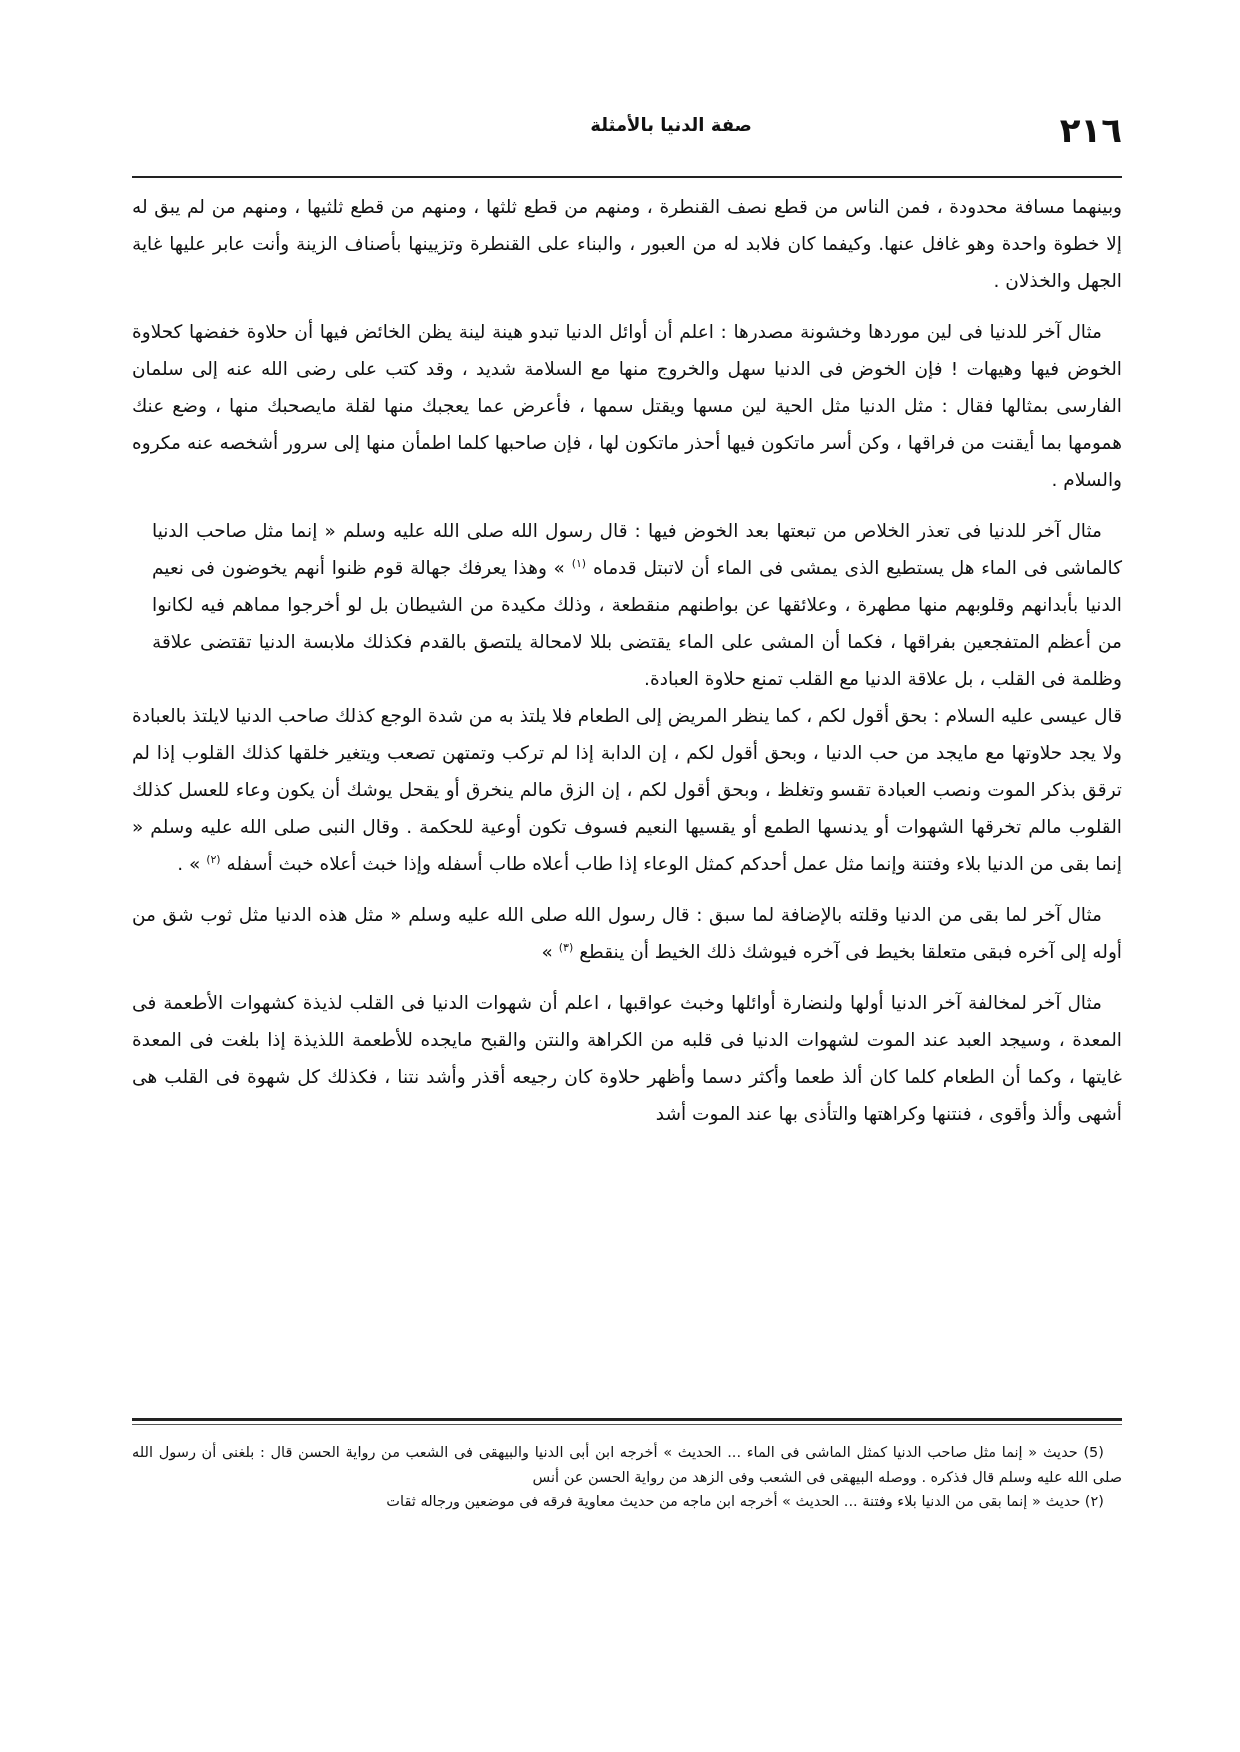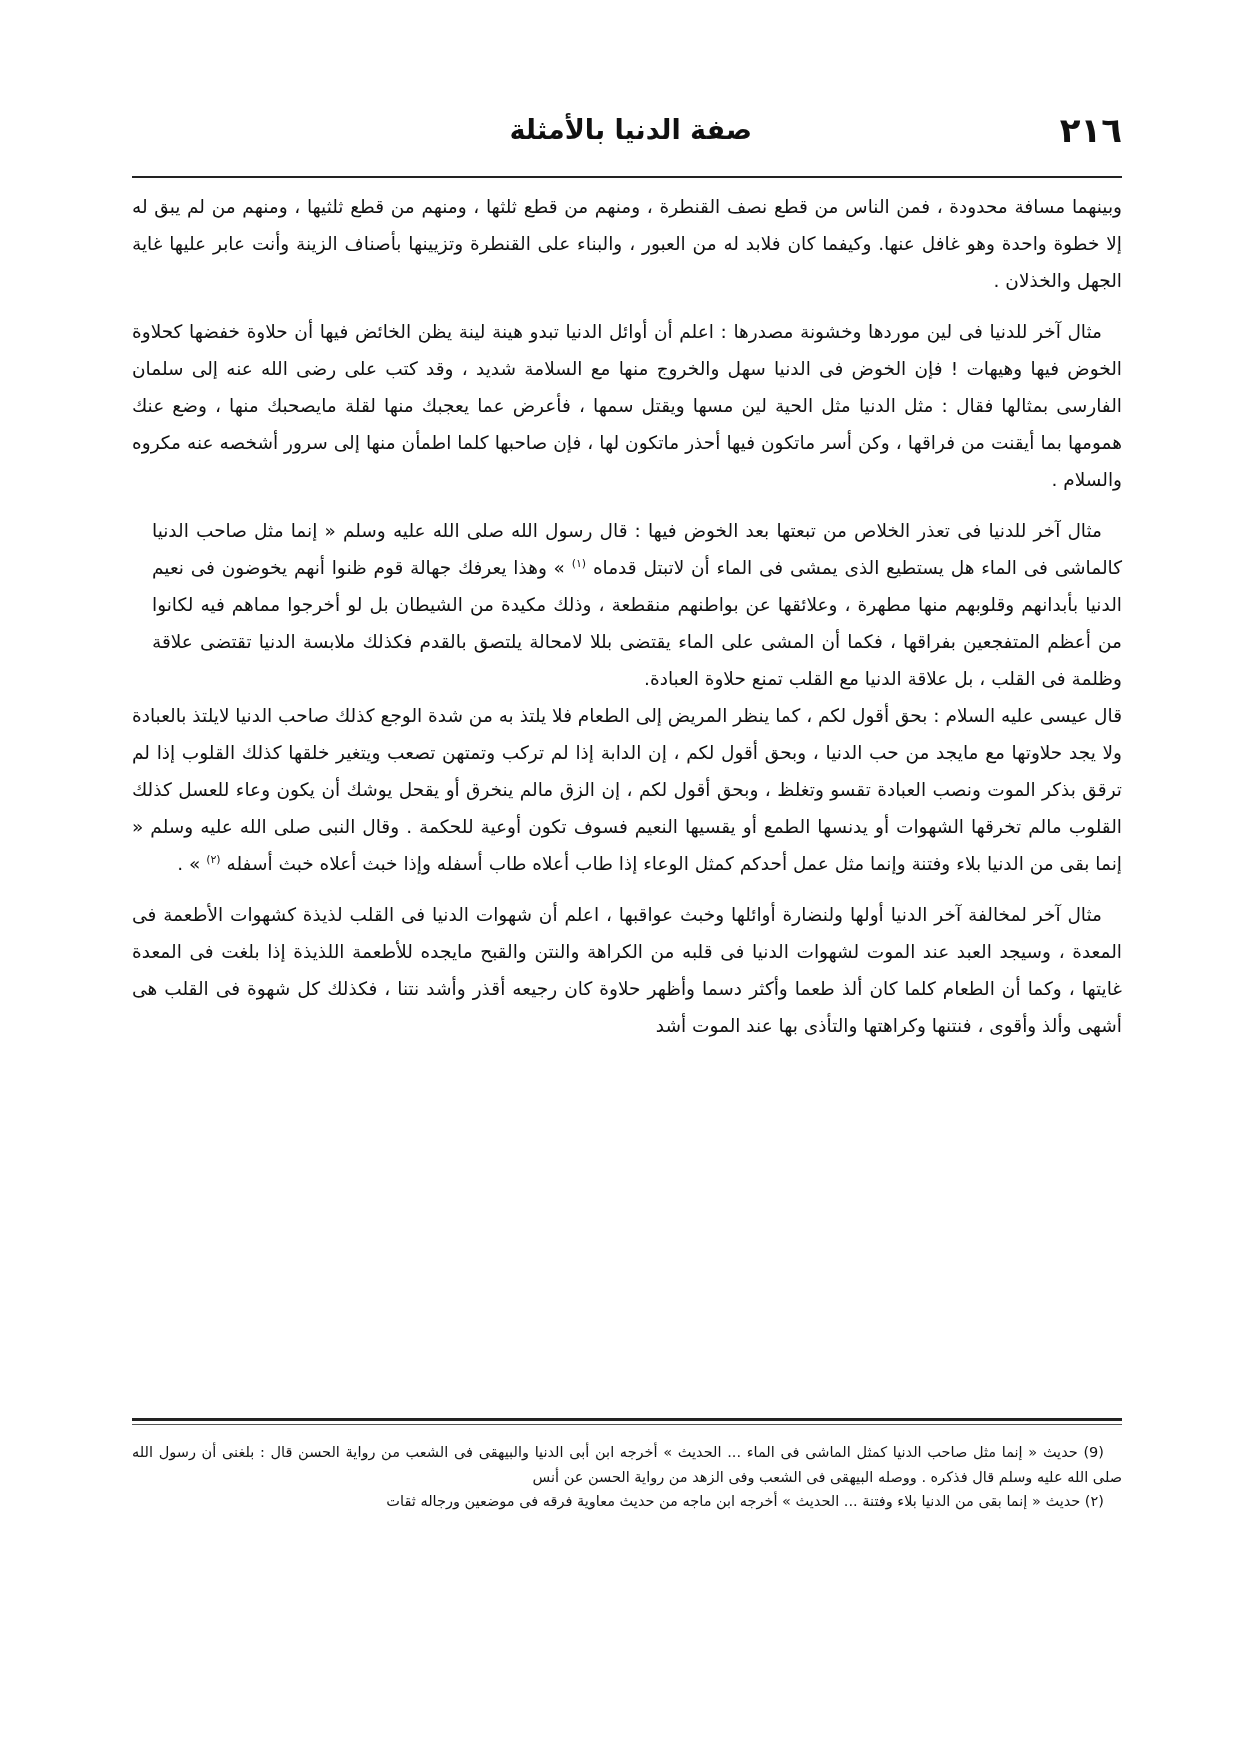--- a/index.html
+++ b/index.html
@@ -35,21 +35,21 @@
       top: 2px;
       font-size: 34px;
       font-weight: bold;
       letter-spacing: 2px;
       font-family: "DejaVu Sans", sans-serif;
     }
     .running-title {
       position: absolute;
       right: 370px;
       top: 6px;
-      font-size: 27px;
+      font-size: 18px;
       font-weight: bold;
       font-family: "DejaVu Sans", sans-serif;
     }
     .header-rule {
       position: absolute;
       top: 176px;
       left: 0;
       right: 0;
       height: 0;
       border-top: 2px solid #222;
@@ -137,25 +137,30 @@
       <span>مثال آخر للدنيا فى تعذر الخلاص من تبعتها بعد الخوض فيها : قال رسول الله صلى الله عليه وسلم « إنما مثل صاحب الدنيا كالماشى فى الماء هل يستطيع الذى يمشى فى الماء أن لاتبتل قدماه</span>
       <span class="fn-ref">(١)</span>
       <span>» وهذا يعرفك جهالة قوم ظنوا أنهم يخوضون فى نعيم الدنيا بأبدانهم وقلوبهم منها مطهرة ، وعلائقها عن بواطنهم منقطعة ، وذلك مكيدة من الشيطان بل لو أخرجوا مماهم فيه لكانوا من أعظم المتفجعين بفراقها ، فكما أن المشى على الماء يقتضى بللا لامحالة يلتصق بالقدم فكذلك ملابسة الدنيا تقتضى علاقة وظلمة فى القلب ، بل علاقة الدنيا مع القلب تمنع حلاوة العبادة.</span>
     </p>
     <p>
       <span>قال عيسى عليه السلام : بحق أقول لكم ، كما ينظر المريض إلى الطعام فلا يلتذ به من شدة الوجع كذلك صاحب الدنيا لايلتذ بالعبادة ولا يجد حلاوتها مع مايجد من حب الدنيا ، وبحق أقول لكم ، إن الدابة إذا لم تركب وتمتهن تصعب ويتغير خلقها كذلك القلوب إذا لم ترقق بذكر الموت ونصب العبادة تقسو وتغلظ ، وبحق أقول لكم ، إن الزق مالم ينخرق أو يقحل يوشك أن يكون وعاء للعسل كذلك القلوب مالم تخرقها الشهوات أو يدنسها الطمع أو يقسيها النعيم فسوف تكون أوعية للحكمة . وقال النبى صلى الله عليه وسلم « إنما بقى من الدنيا بلاء وفتنة وإنما مثل عمل أحدكم كمثل الوعاء إذا طاب أعلاه طاب أسفله وإذا خبث أعلاه خبث أسفله</span>
       <span class="fn-ref">(٢)</span>
       <span>» .</span>
     </p>
     <p class="indent">
+      <span>مثال آخر لما بقى من الدنيا وقلته بالإضافة لما سبق : قال رسول الله صلى الله عليه وسلم « مثل هذه الدنيا مثل ثوب شق من أوله إلى آخره فبقى متعلقا بخيط فى آخره فيوشك ذلك الخيط أن ينقطع</span>
+      <span class="fn-ref">(٣)</span>
+      <span>»</span>
+    </p>
+    <p class="indent">
       <span>مثال آخر لمخالفة آخر الدنيا أولها ولنضارة أوائلها وخبث عواقبها ، اعلم أن شهوات الدنيا فى القلب لذيذة كشهوات الأطعمة فى المعدة ، وسيجد العبد عند الموت لشهوات الدنيا فى قلبه من الكراهة والنتن والقبح مايجده للأطعمة اللذيذة إذا بلغت فى المعدة غايتها ، وكما أن الطعام كلما كان ألذ طعما وأكثر دسما وأظهر حلاوة كان رجيعه أقذر وأشد نتنا ، فكذلك كل شهوة فى القلب هى أشهى وألذ وأقوى ، فنتنها وكراهتها والتأذى بها عند الموت أشد</span>
     </p>
   </div>
 
   <div class="fn-rule"></div>
   <div class="fn-rule2"></div>
 
   <div class="footnotes">
-    <p class="fn-start">(9) حديث « إنما مثل صاحب الدنيا كمثل الماشى فى الماء ... الحديث » أخرجه ابن أبى الدنيا والبيهقى فى الشعب من رواية الحسن قال : بلغنى أن رسول الله صلى الله عليه وسلم قال فذكره . ووصله البيهقى فى الشعب وفى الزهد من رواية الحسن عن أنس</p>
+    <p class="fn-start">(5) حديث « إنما مثل صاحب الدنيا كمثل الماشى فى الماء ... الحديث » أخرجه ابن أبى الدنيا والبيهقى فى الشعب من رواية الحسن قال : بلغنى أن رسول الله صلى الله عليه وسلم قال فذكره . ووصله البيهقى فى الشعب وفى الزهد من رواية الحسن عن أنس</p>
     <p class="fn-start">(٢) حديث « إنما بقى من الدنيا بلاء وفتنة ... الحديث » أخرجه ابن ماجه من حديث معاوية فرقه فى موضعين ورجاله ثقات</p>
   </div>
 
 </div>
 
 </body></html>

